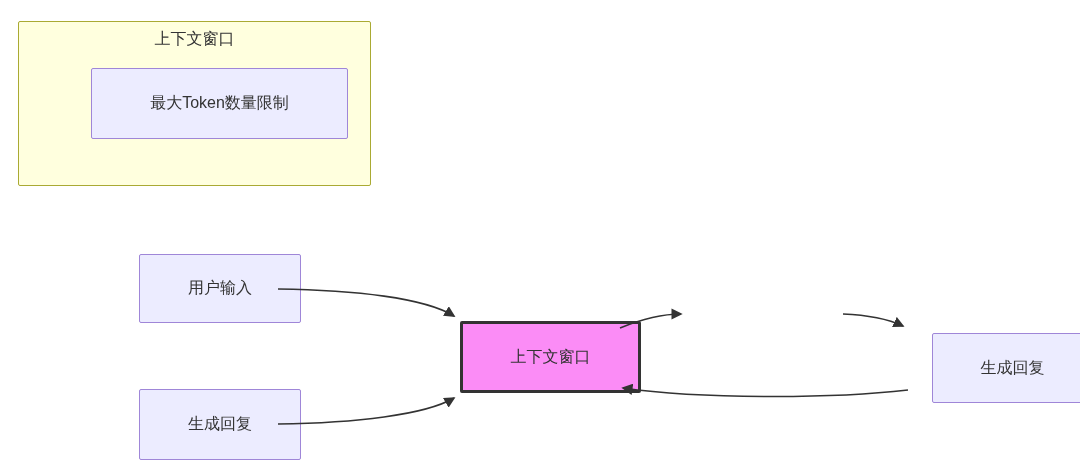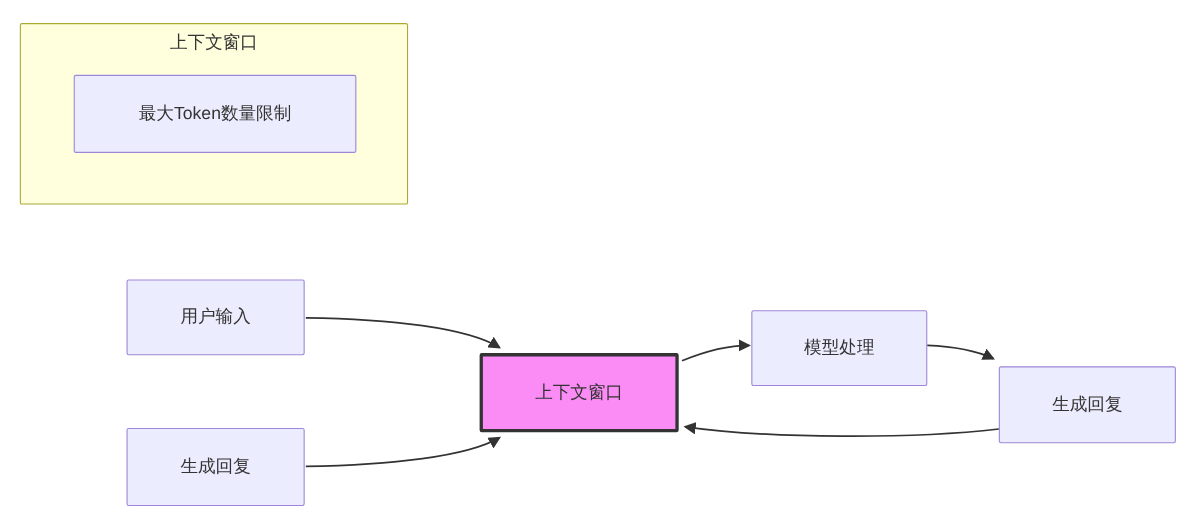--- a/index.html
+++ b/index.html
@@ -39,20 +39,21 @@
     display: flex;
     align-items: center;
     justify-content: center;
     background: var(--node-fill, #ECECFF);
     border: 1px solid var(--node-border, #9370DB);
     border-radius: 2px;
     font-size: 16px;
     color: var(--text-color, #333333);
     z-index: 2;
     text-align: center;
+    margin-left: 24px;
   }
   .node.highlight {
     background: var(--highlight-fill, #FB8CF6);
     border: 3px solid var(--highlight-border, #333333);
   }
   #node-max-token   { left: 67px;  top: 68px;  width: 257px; height: 71px; }
   #node-user-input  { left: 115px; top: 254px; width: 162px; height: 69px; font-family: Liberation Serif, serif; }
   #node-history     { left: 115px; top: 389px; width: 162px; height: 71px; }
   #node-context     { left: 436px; top: 321px; width: 181px; height: 72px; }
   #node-model       { left: 683px; top: 282px; width: 160px; height: 69px; }
@@ -98,20 +99,17 @@
 
   <div class="node" id="node-user-input">
     <span>用户输入</span>
   </div>
   <div class="node" id="node-history">
     <span>生成回复</span>
   </div>
   <div class="node highlight" id="node-context">
     <span>上下文窗口</span>
   </div>
-  <div class="node" id="node-model">
-    <span>模型处理</span>
-  </div>
   <div class="node" id="node-reply">
     <span>生成回复</span>
   </div>
 
 </div>
 
 </body></html>

